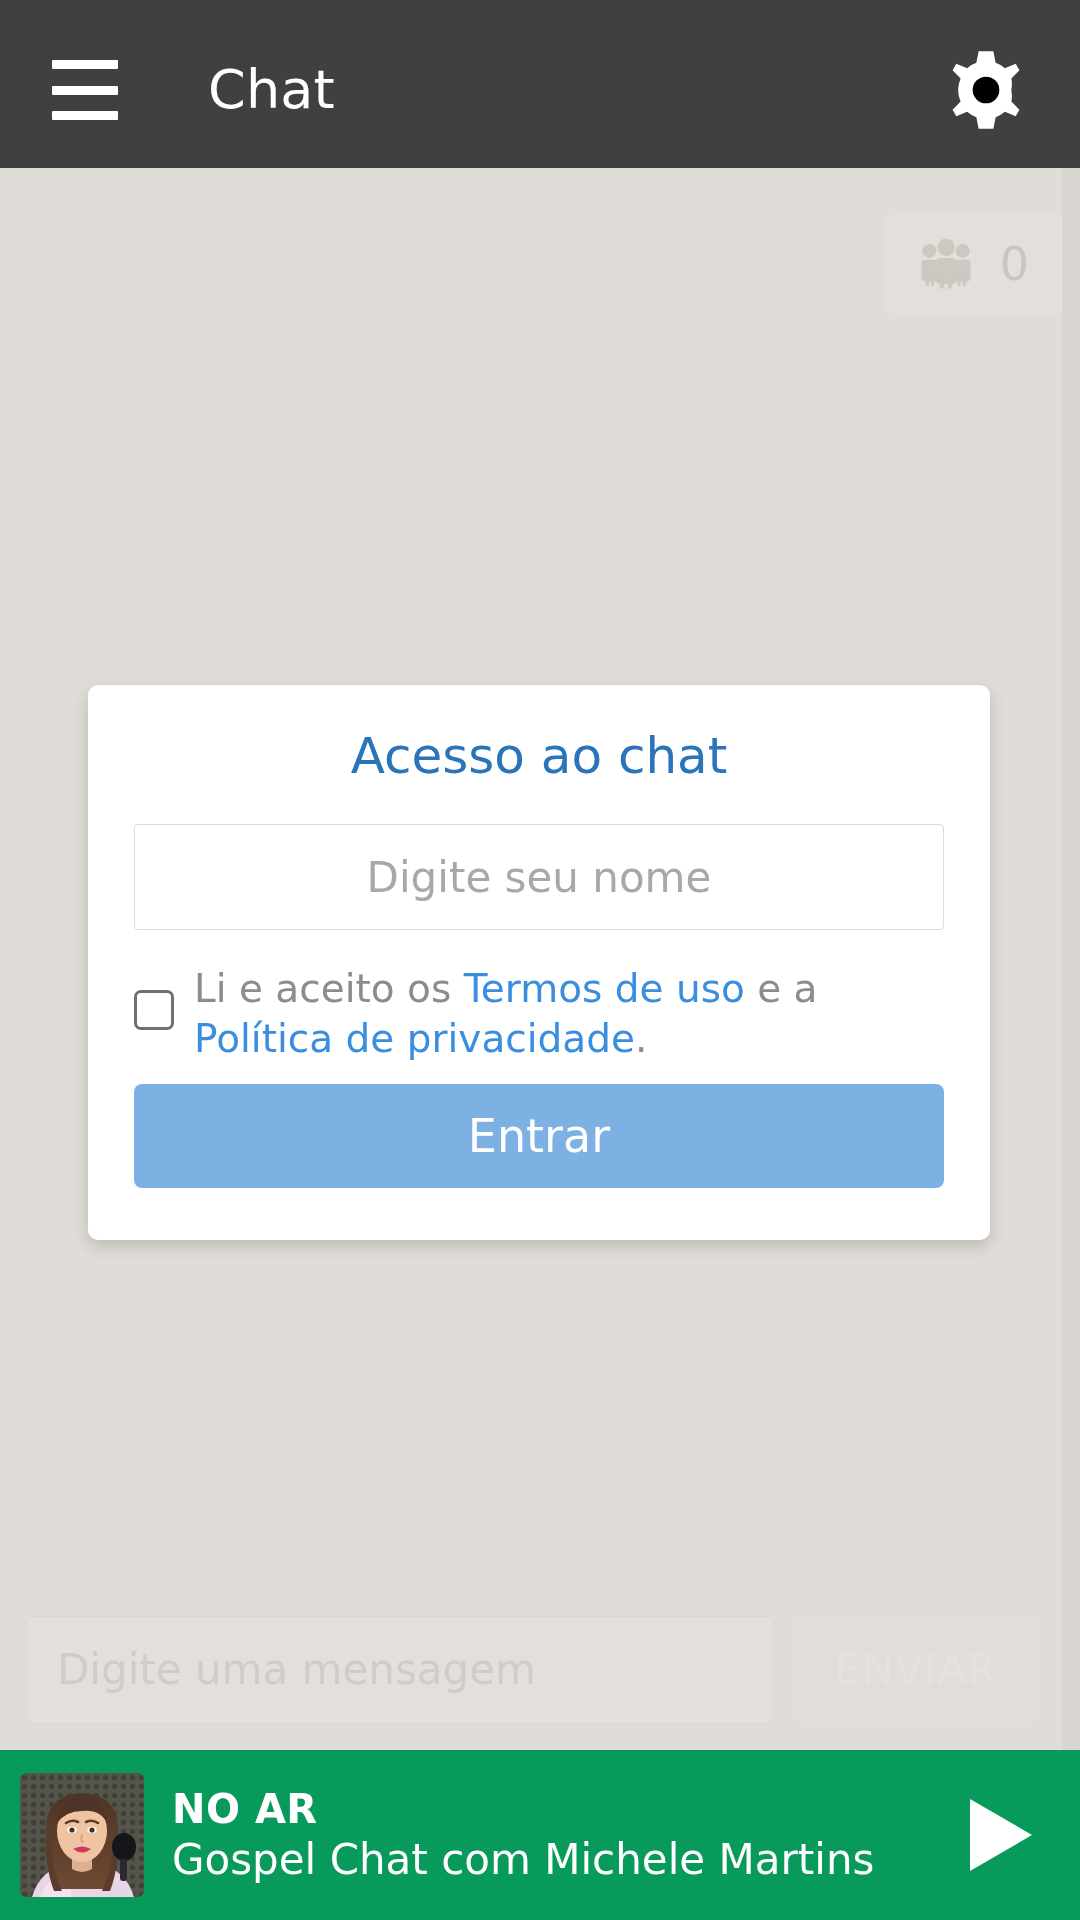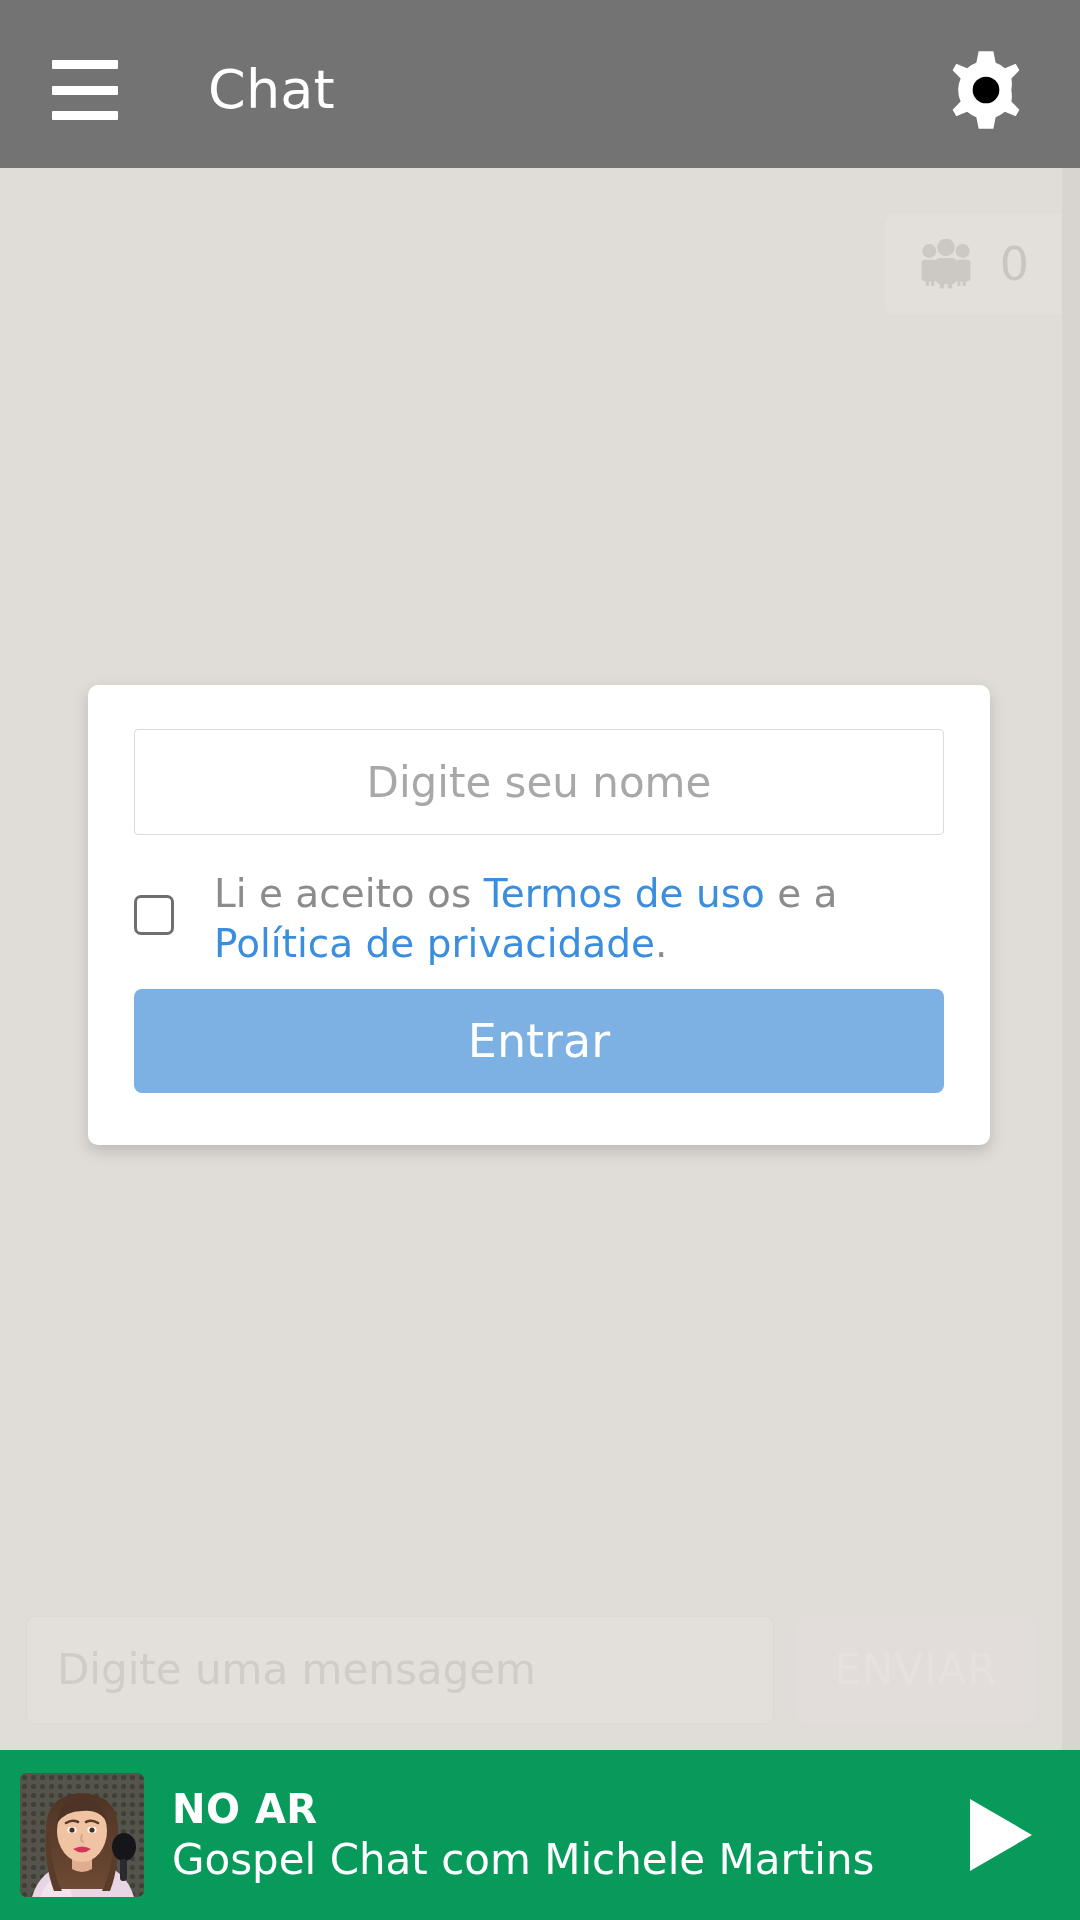--- a/index.html
+++ b/index.html
@@ -15,21 +15,21 @@
   #app {
     position:relative;
     width:1080px; height:1920px;
     background:#ddd9d4;
   }
 
   
   .header {
     position:absolute; left:0; top:0;
     width:1080px; height:180px;
-    background:#737373;
+    background:#404040;
     display:flex; align-items:center;
   }
   .hamburger {
     position:absolute; left:52px; top:50%;
     transform:translateY(-50%);
     width:66px; height:60px;
     display:flex; flex-direction:column; justify-content:space-between;
     cursor:pointer;
   }
   .hamburger span {
@@ -148,21 +148,21 @@
     font-family:"DejaVu Sans", sans-serif;
     font-size:42px;
     color:#333333;
     outline:none;
   }
   .name-input::placeholder { color:#a8a8a8; opacity:1; }
 
   .terms-row {
     display:flex;
     align-items:flex-start;
-    gap:40px;
+    gap:20px;
     margin-top:34px;
   }
   .checkbox {
     flex:0 0 auto;
     width:40px; height:40px;
     border:3px solid #6f6f6f;
     border-radius:7px;
     background:#ffffff;
     margin-top:26px;
     cursor:pointer;
@@ -293,20 +293,21 @@
         <span class="ph">Digite uma mensagem</span>
       </div>
       <div class="send-btn">
         <span class="lbl">ENVIAR</span>
       </div>
     </div>
   </div>
 
   <div class="modal-card">
 
+    <div class="modal-title">Acesso ao chat</div>
 
     <input class="name-input" type="text" placeholder="Digite seu nome" style="">
 
     <div class="terms-row">
       <div class="checkbox"></div>
       <div class="terms-text">
         <span>Li e aceito os </span><a>Termos de uso</a><span> e a </span><a>Política de privacidade</a><span>.</span>
       </div>
     </div>
 

